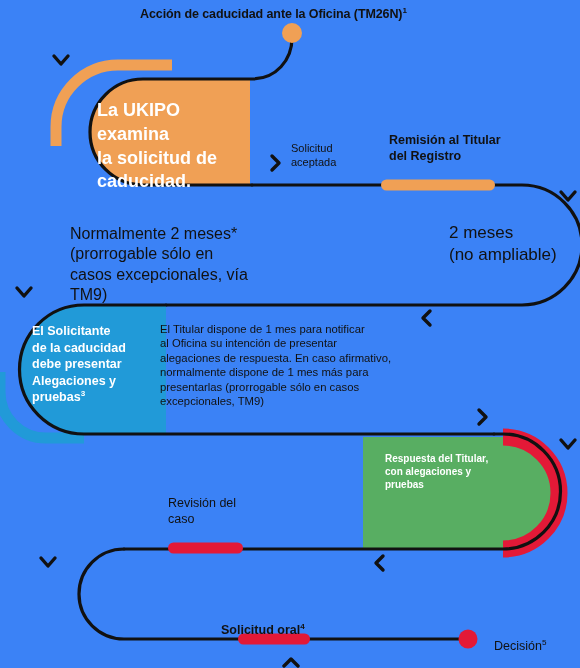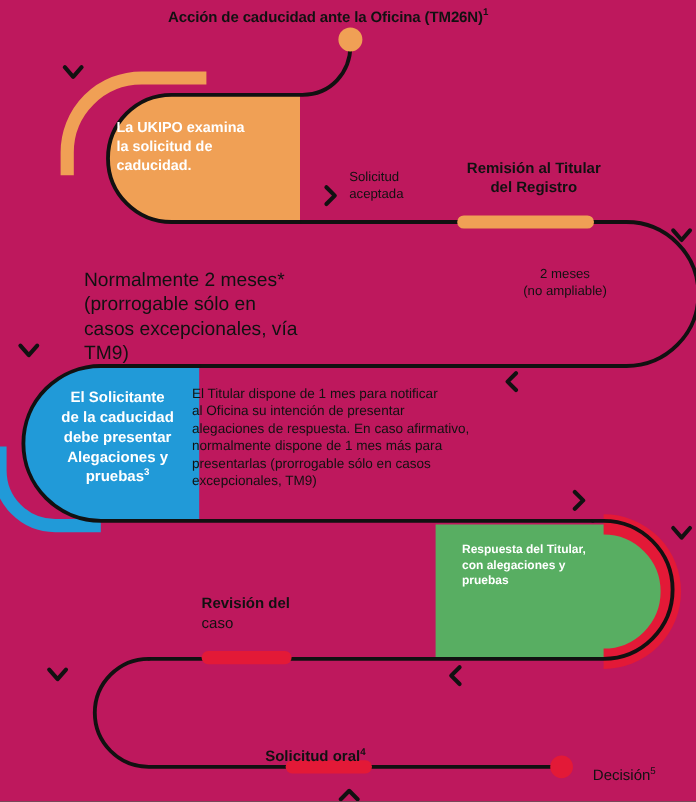--- a/index.html
+++ b/index.html
@@ -4,63 +4,63 @@
 <style>
   html, body {
     margin: 0;
     padding: 0;
     background: #4a6b55;
   }
   #stage {
     position: relative;
     width: 580px;
     height: 668px;
-    background: #be185d;
+    background: #3b82f6;
     overflow: hidden;
     font-family: "Liberation Sans", sans-serif;
   }
   #flow-svg {
     position: absolute;
     left: 0; top: 0;
     width: 580px;
     height: 668px;
   }
   .lbl {
     position: absolute;
     color: #111111;
     font-family: "Liberation Sans", sans-serif;
     line-height: 1.28;
     white-space: pre-line;
   }
-  .lbl-bold { font-weight: bold; text-align: center; }
+  .lbl-bold { font-weight: bold; }
   .box-text {
     position: absolute;
     color: #ffffff;
     font-weight: bold;
     font-family: "Liberation Sans", sans-serif;
     line-height: 1.32;
     white-space: pre-line;
   }
   sup { font-size: 0.65em; vertical-align: super; line-height: 0; }
 
   
   #title-label      { left: 140px; top: 6px;   font-size: 12.5px; font-weight: bold; letter-spacing: -0.1px; }
   #solicitud-label  { left: 291px; top: 141px; font-size: 11px; }
   #remision-label   { left: 389px; top: 132px; font-size: 12.5px; font-weight: bold; }
   #plazo2m-label    { left: 70px;  top: 224px; font-size: 16px; }
-  #dosmeses-label   { left: 436px; top: 222px; font-size: 11px; text-align: center; }
+  #dosmeses-label   { left: 449px; top: 222px; font-size: 17px; }
   #titular-plazo-label { left: 160px; top: 322px; font-size: 11.3px; }
   #revision-label   { left: 168px; top: 495px; font-size: 12.5px; }
-  #revision-label .b { font-weight: bold; }
+  #revision-label .b { font-weight: normal; }
   #audiencia-label  { left: 221px; top: 622px; font-size: 12.5px; font-weight: bold; }
   #decision-label   { left: 494px; top: 638px; font-size: 12.5px; font-weight: normal; }
 
-  #ukipo-box-text     { left: 97px;  top: 99px;  font-size: 12px; width: 160px; }
+  #ukipo-box-text     { left: 97px;  top: 99px;  font-size: 18px; width: 160px; }
   #objecion-box-text  { left: 264px; top: 224px; font-size: 12.5px; width: 160px; }
-  #solicitante-box-text { left: 32px; top: 323px; font-size: 12.5px; width: 132px; text-align: center; }
+  #solicitante-box-text { left: 32px; top: 323px; font-size: 12.5px; width: 132px; }
   #respuesta-box-text { left: 385px; top: 452px; font-size: 10px; width: 155px; }
 </style>
 </head>
 <body>
 
 <div id="stage">
 
   <svg id="flow-svg" viewBox="0 0 580 668">
     <defs>
       <clipPath id="clip-ukipo">

